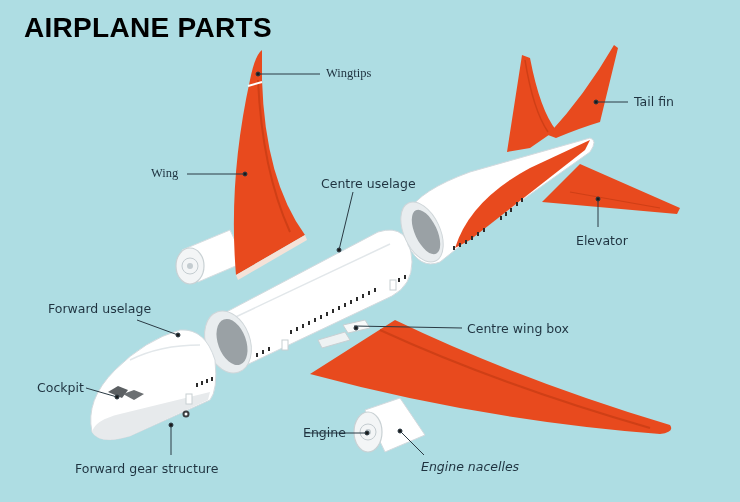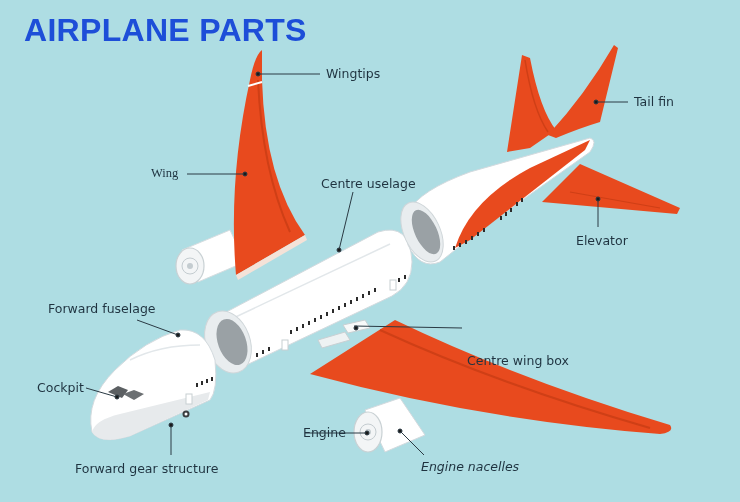--- a/index.html
+++ b/index.html
@@ -1,17 +1,17 @@
 <!DOCTYPE html>
 <html><head>
 <meta charset="utf-8">
 <style>
   html, body { margin:0; padding:0; }
   body { width:740px; height:502px; background:#aedde3; overflow:hidden; position:relative; font-family:"DejaVu Sans", sans-serif; }
-  .title { position:absolute; left:24px; top:12px; font-family:"Liberation Sans", sans-serif; font-weight:bold; font-size:32px; color:#1d4ed8; letter-spacing:0.3px; }
+  .title { position:absolute; left:24px; top:12px; font-family:"Liberation Sans", sans-serif; font-weight:bold; font-size:28px; color:#000000; letter-spacing:0.3px; }
   svg.art { position:absolute; left:0; top:0; }
   .lbl { position:absolute; font-family:"DejaVu Sans", sans-serif; font-size:12.5px; color:#1f3340; white-space:nowrap; }
 </style>
 </head>
 <body>
 
 <div class="title">AIRPLANE PARTS</div>
 
 <svg class="art" width="740" height="502" viewBox="0 0 740 502">
 
@@ -144,23 +144,23 @@
       <circle cx="117" cy="397" r="2"></circle>
     <line x1="305" y1="433" x2="367" y2="433"></line>
       <circle cx="367" cy="433" r="2"></circle>
     <line x1="171" y1="425" x2="171" y2="455"></line>
       <circle cx="171" cy="425" r="2"></circle>
     <line x1="400" y1="431" x2="424" y2="455"></line>
       <circle cx="400" cy="431" r="2"></circle>
   </g>
 </svg>
 
-<div class="lbl" style="left:326px;top:66px;">Wingtips</div>
+<div class="lbl" style="left:326px;top:66px;font-family:Liberation Serif, serif;">Wingtips</div>
 <div class="lbl" style="left:634px;top:94px;text-align:center;">Tail fin</div>
 <div class="lbl" style="left:151px;top:166px;font-family:Liberation Serif, serif;">Wing</div>
 <div class="lbl" style="left:321px;top:176px;">Centre uselage</div>
 <div class="lbl" style="left:576px;top:233px;">Elevator</div>
-<div class="lbl" style="left:48px;top:301px;">Forward fuselage</div>
-<div class="lbl" style="left:467px;top:321px;margin-top:32px;">Centre wing box</div>
+<div class="lbl" style="left:48px;top:301px;">Forward uselage</div>
+<div class="lbl" style="left:467px;top:321px;">Centre wing box</div>
 <div class="lbl" style="left:37px;top:380px;">Cockpit</div>
 <div class="lbl" style="left:260px;top:425px;margin-left:43px;">Engine</div>
 <div class="lbl" style="left:75px;top:461px;">Forward gear structure</div>
 <div class="lbl" style="left:421px;top:459px;font-style:italic;">Engine nacelles</div>
 
 </body></html>

